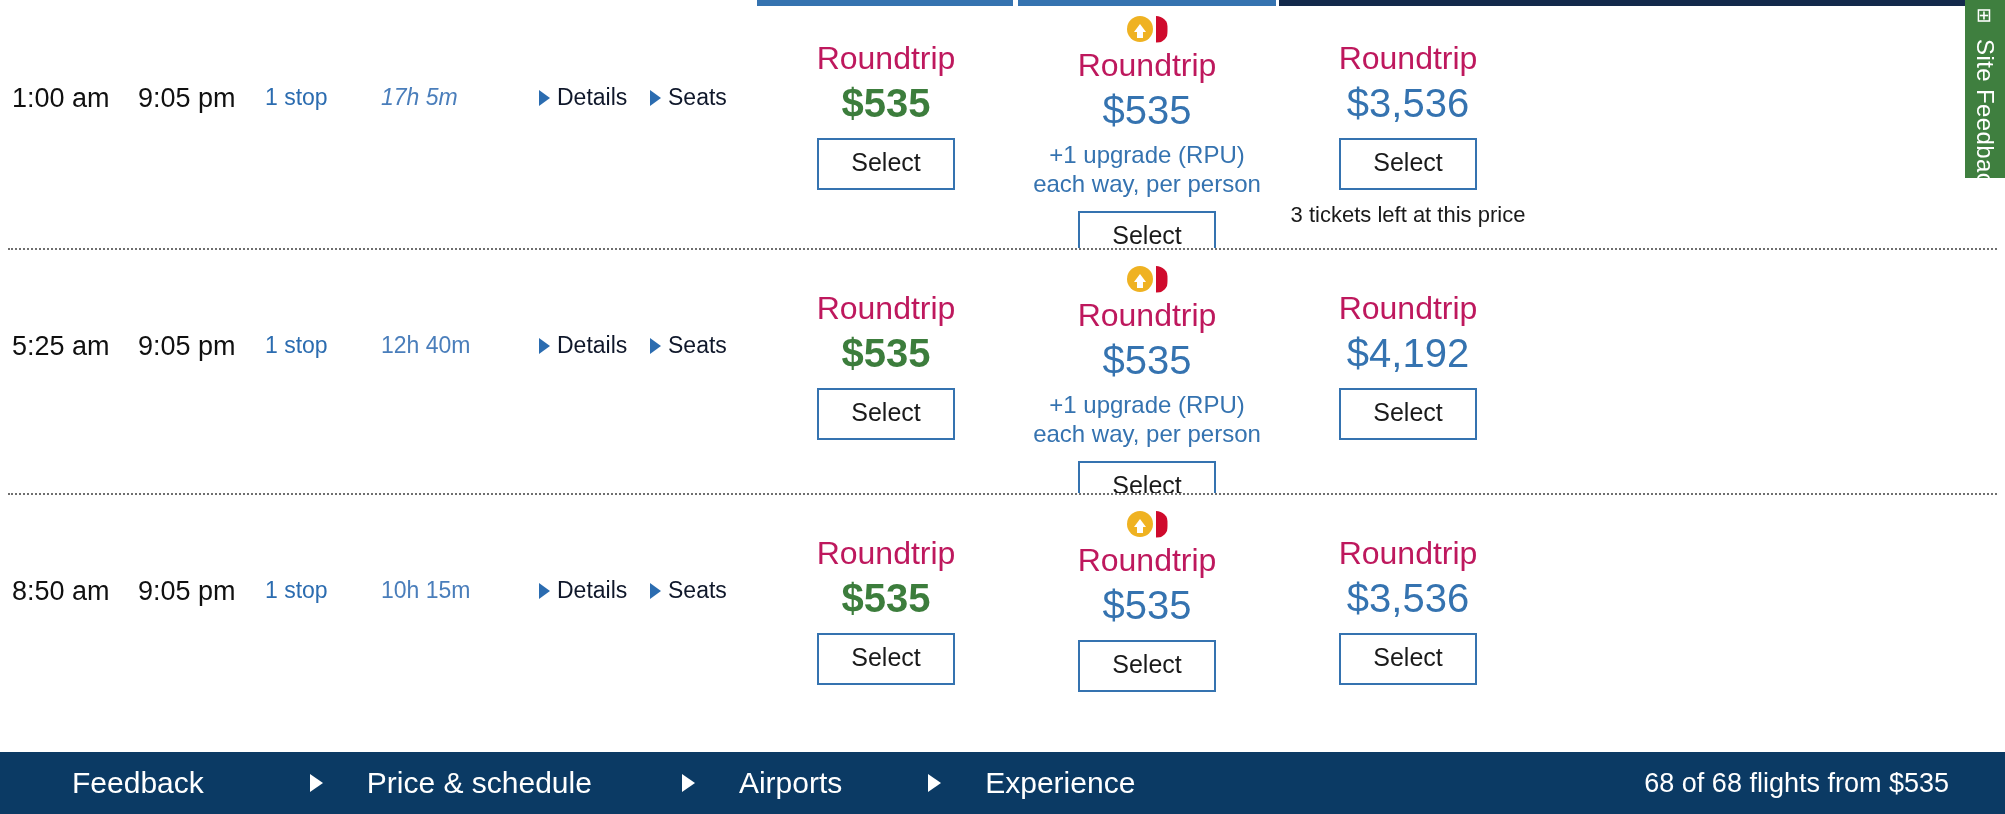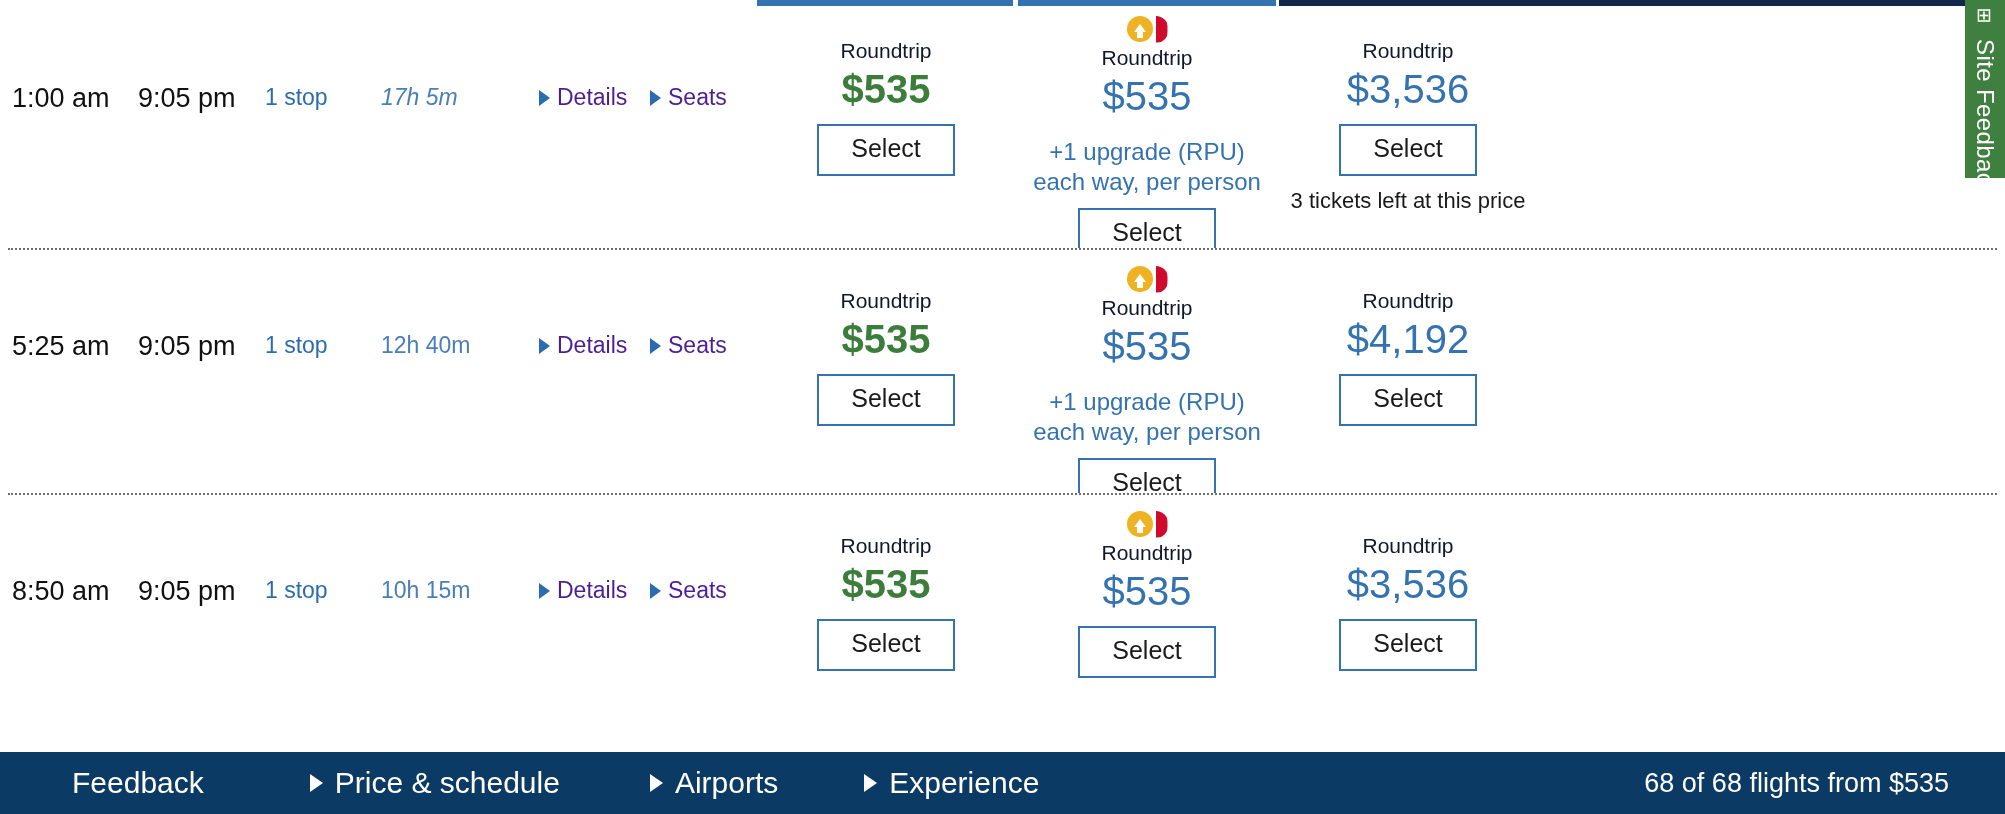--- a/index.html
+++ b/index.html
@@ -69,21 +69,21 @@
     font-size: 26px;
     line-height: 1.2;
     color: #1a1a1a;
     white-space: nowrap;
   }
   .cell.time       { color: #101010; font-size: 27px; }
   .cell.stops      { color: #2b6cb0; font-size: 23px; }
   .cell.duration   { color: #4a7ebb; font-size: 23px; }
 
   .disclosure {
-    color: #4c1d95;
+    color: #0f172a;
     font-size: 23px;
     white-space: nowrap;
     cursor: pointer;
   }
   .disclosure .tri {
     display: inline-block;
     width: 0; height: 0;
     border-left: 11px solid #2b6cb0;
     border-top: 8px solid transparent;
     border-bottom: 8px solid transparent;
@@ -128,37 +128,37 @@
     background: #ffffff;
   }
   .badge-ribbon {
     width: 12px; height: 27px;
     background: #cf0a2c;
     border-radius: 0 14px 14px 0 / 0 14px 14px 0;
     clip-path: polygon(0 0, 100% 0, 100% 100%, 0 100%);
   }
 
   .fare-label {
-    font-size: 21px;
-    color: #0f172a;
+    font-size: 32px;
+    color: #be185d;
     line-height: 1.25;
   }
   .fare-price {
     font-size: 40px;
     line-height: 1.15;
     margin-top: 2px;
   }
   .fare-price.green { color: #3c7d3c; font-weight: 700; }
   .fare-price.blue  { color: #3573b0; font-weight: 400; }
 
   .fare-note {
     font-size: 24px;
     color: #3573b0;
     line-height: 1.22;
-    margin-top: 18px;
+    margin-top: 7px;
   }
 
   .select-btn {
     display: inline-block;
     min-width: 138px;
     padding: 9px 22px 11px;
     margin-top: 12px;
     border: 2px solid #3573b0;
     background: #ffffff;
     color: #1a1a1a;
@@ -225,20 +225,21 @@
     margin-left: 72px;
     white-space: nowrap;
   }
   .filter-bar .fb-item {
     font-size: 30px;
     color: #ffffff;
     white-space: nowrap;
     cursor: pointer;
     display: flex;
     align-items: center;
+    gap: 32px;
   }
   .filter-bar .fb-item .tri {
     width: 0; height: 0;
     border-left: 13px solid #ffffff;
     border-top: 9px solid transparent;
     border-bottom: 9px solid transparent;
     margin-right: 12px;
   }
   .filter-bar .fb-count {
     position: absolute;

